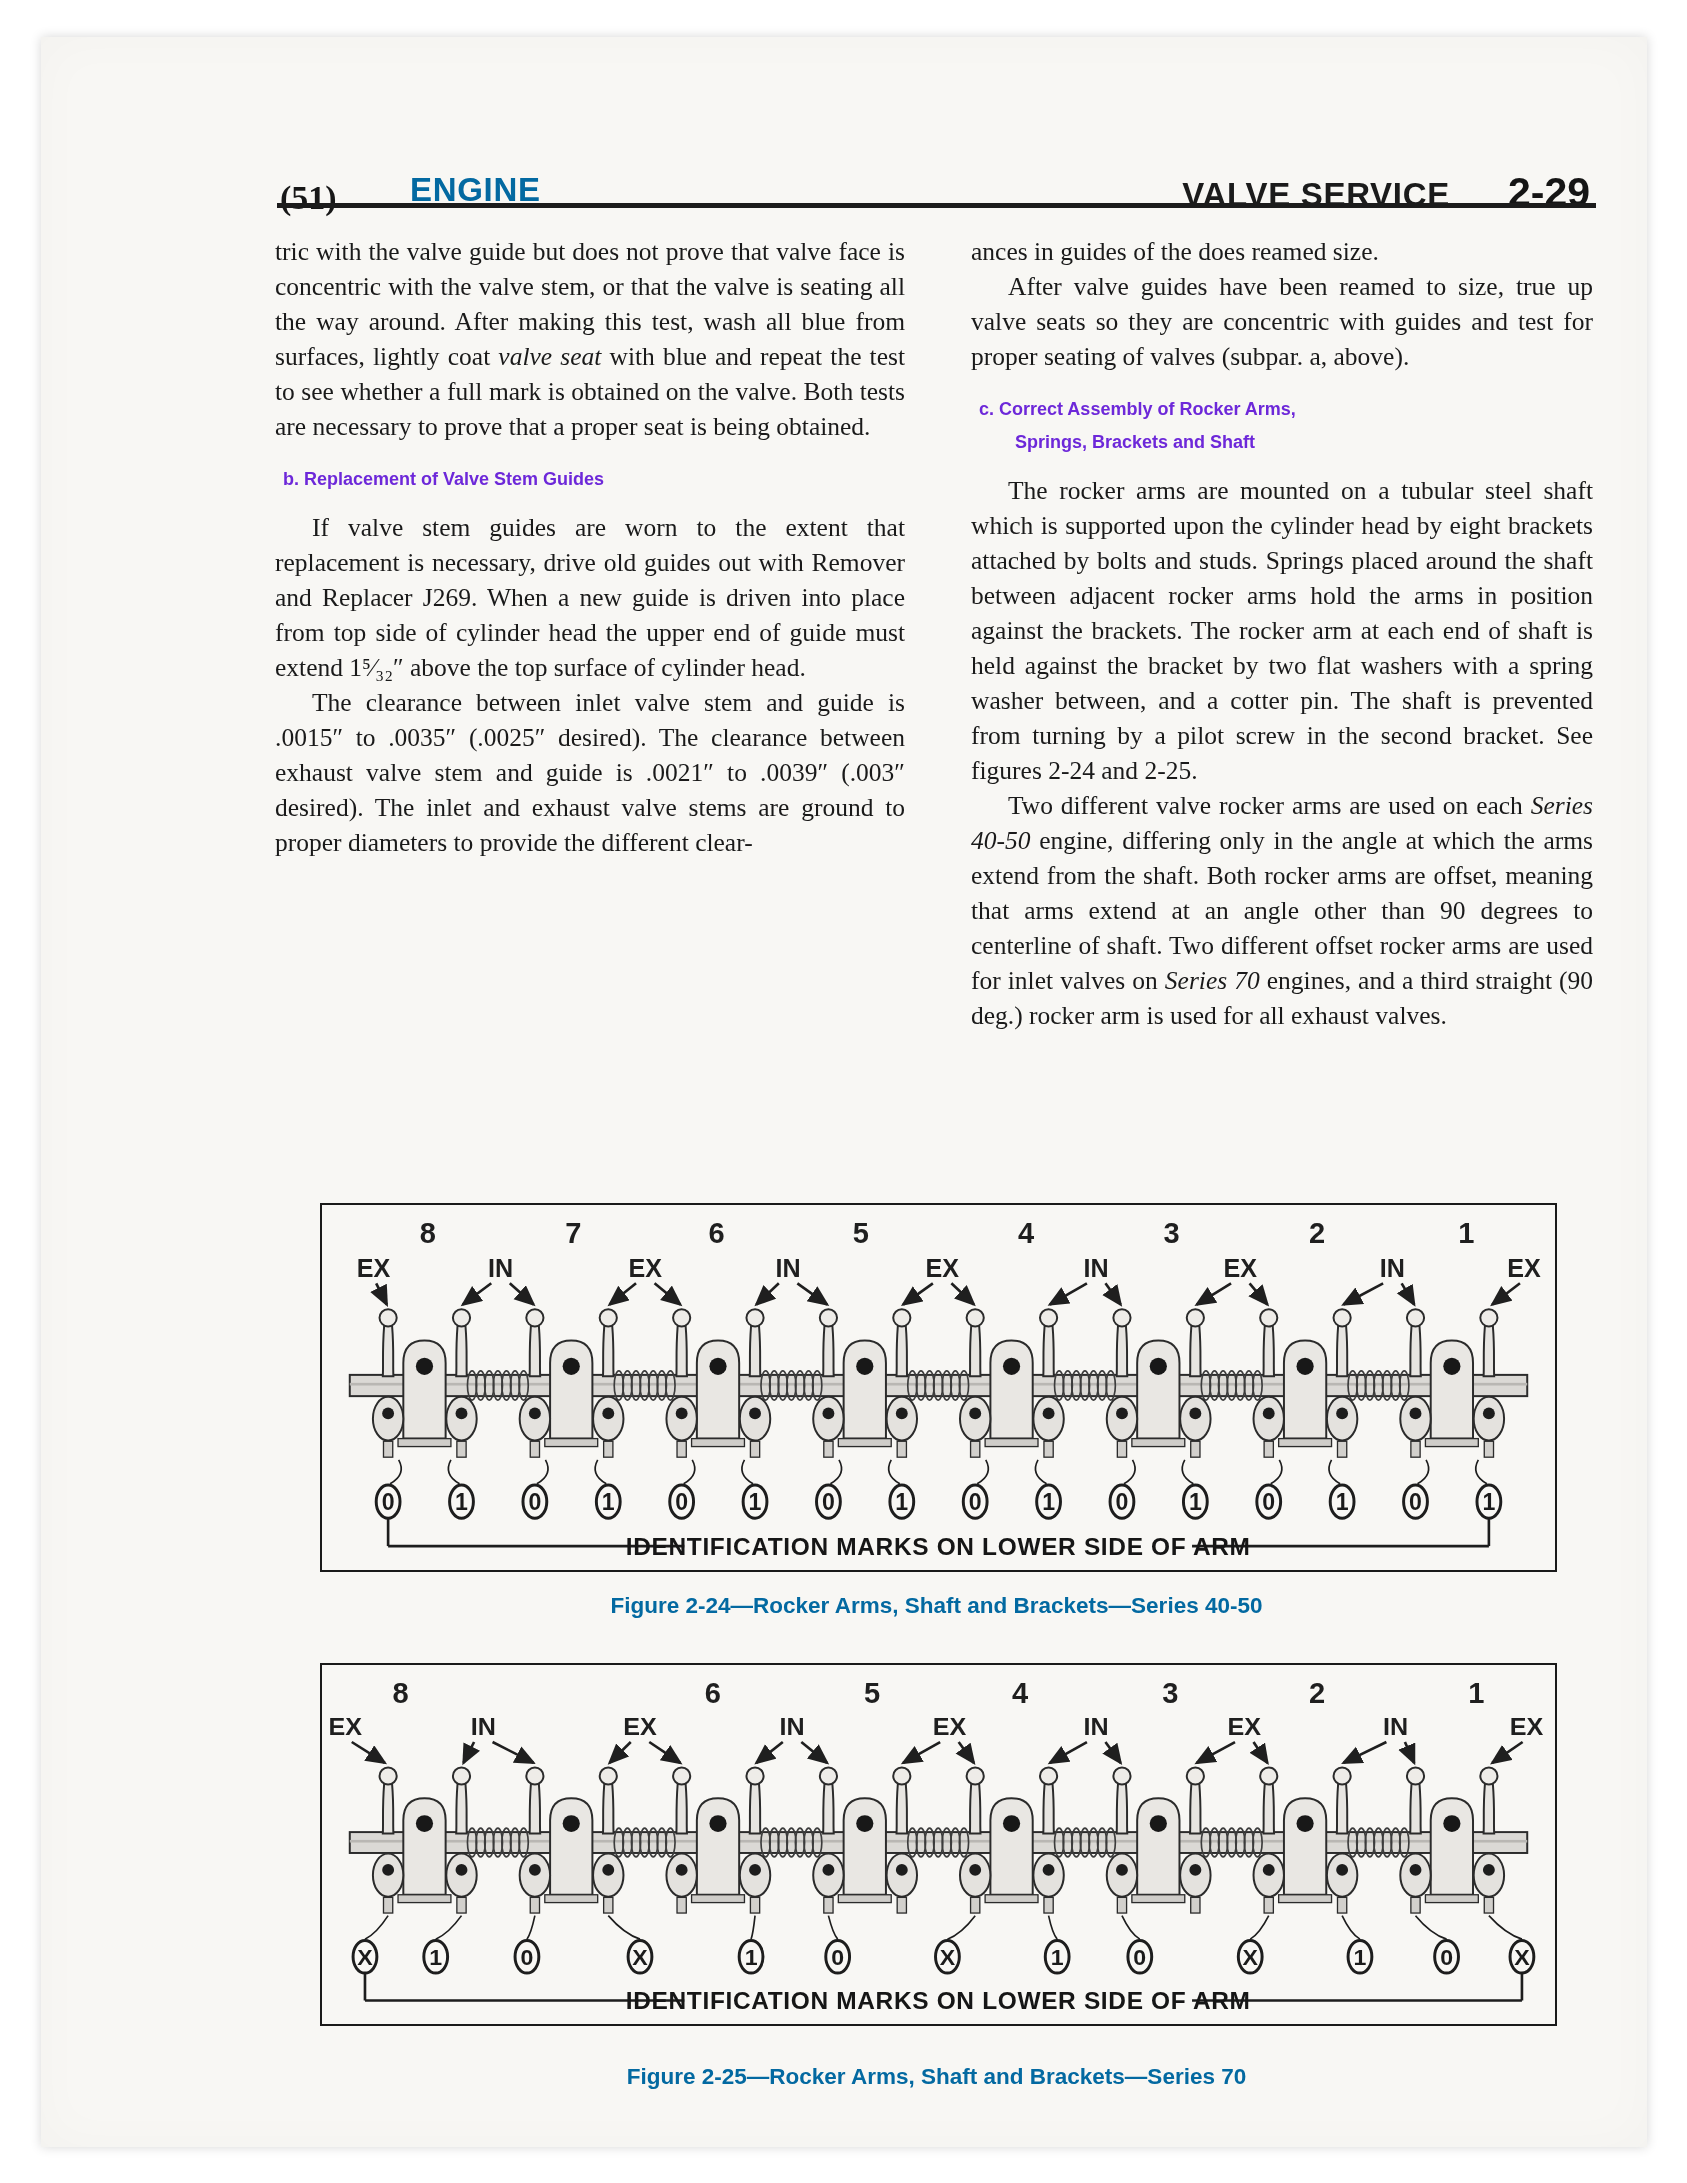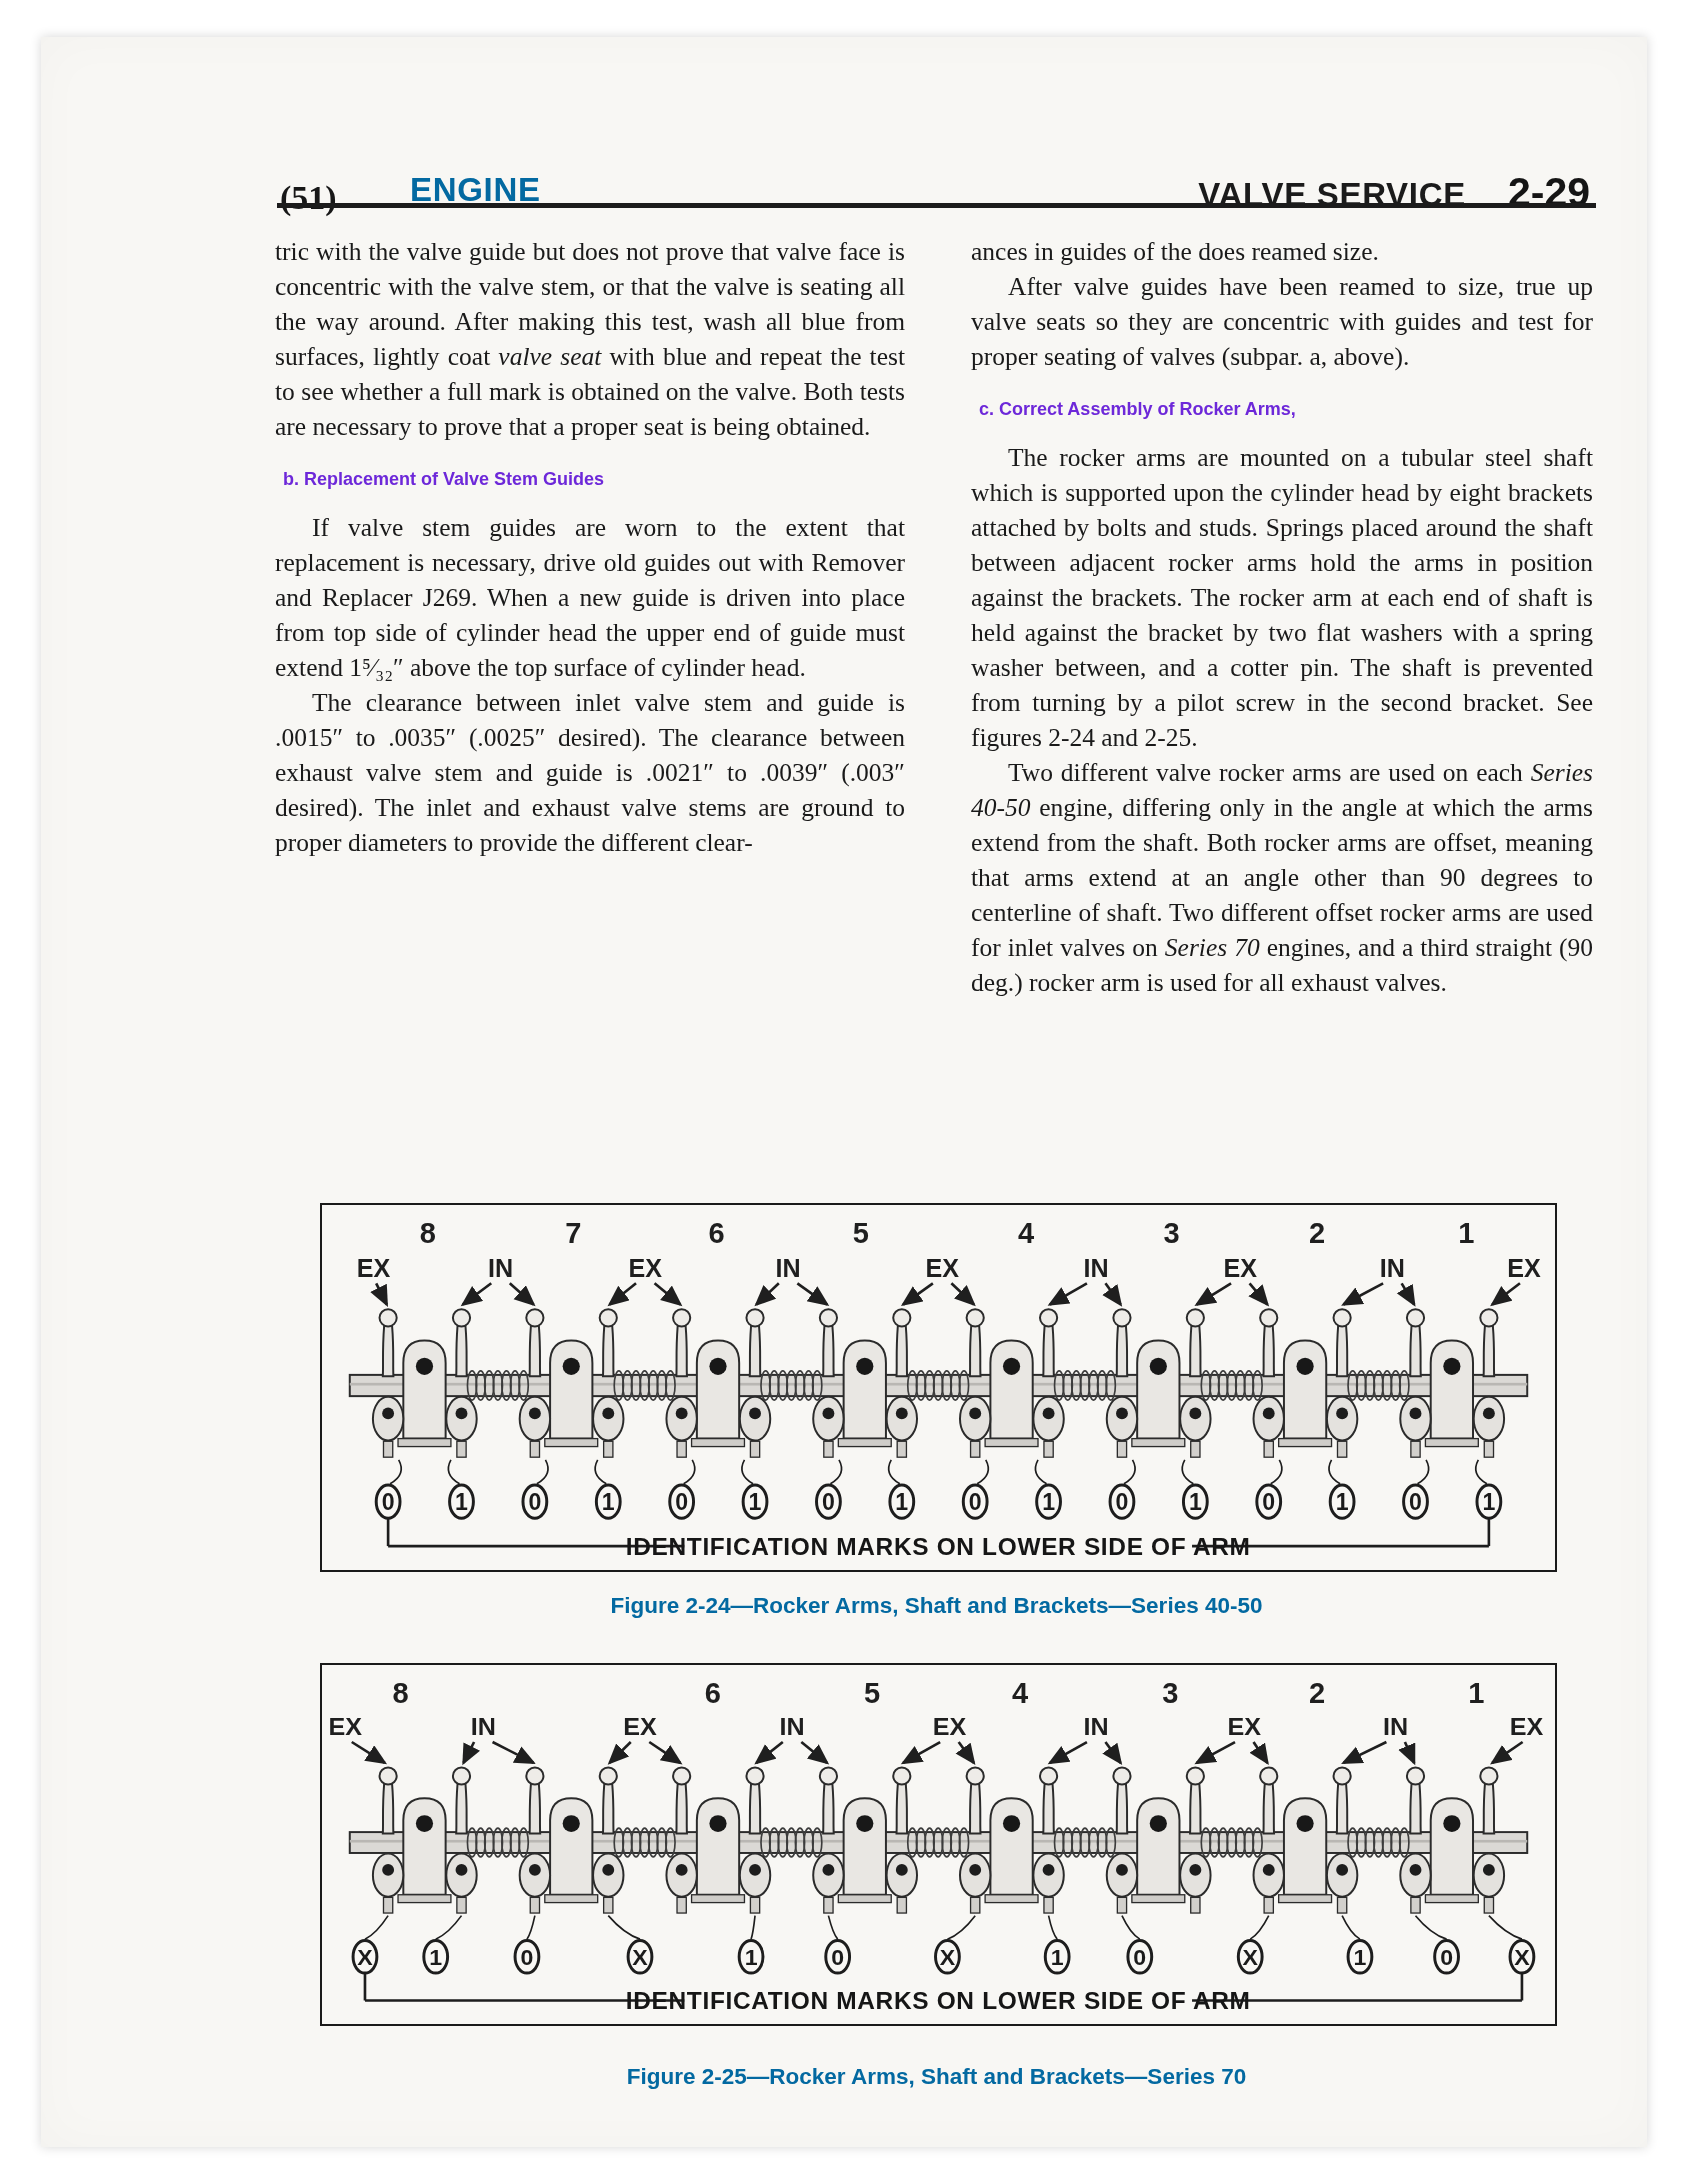--- a/index.html
+++ b/index.html
@@ -4,21 +4,21 @@
 <style>
   html,body{margin:0;padding:0;background:#ffffff;overflow:hidden;}
   body{width:1687px;height:2183px;position:relative;font-family:"Liberation Serif","DejaVu Serif",serif;}
   .paper{position:absolute;left:41px;top:37px;width:1606px;height:2110px;background:#f8f7f4;
          box-shadow:0 0 10.6px rgba(0,0,0,0.16), inset 0 0 53px rgba(0,0,0,0.025);}
   
   .pnum{position:absolute;left:239px;top:142px;font-weight:700;font-size:34px;color:#171717;}
   .sec{position:absolute;left:369px;top:134px;font-family:"Liberation Sans","DejaVu Sans",sans-serif;
        font-weight:700;font-size:33px;letter-spacing:0.7px;color:#0369a1;}
   .hdr-right{position:absolute;top:132px;left:1092px;width:457px;display:flex;justify-content:flex-end;
-       align-items:baseline;gap:42px;}
+       align-items:baseline;gap:58px;}
   .htitle{font-family:"Liberation Sans","DejaVu Sans",sans-serif;font-weight:700;font-size:33px;
        letter-spacing:0.7px;color:#1b1b1b;}
   .hcode{font-family:"Liberation Sans","DejaVu Sans",sans-serif;font-weight:700;font-size:41px;color:#151515;}
   .rule{position:absolute;left:236px;top:166px;width:1319px;height:5.3px;background:#1c1c1c;}
   
   .col{position:absolute;top:197px;color:#1a1a1a;}
   .col-left{left:234px;width:630px;}
   .col-right{left:930px;width:622px;}
   .col p{font-size:25.5px;line-height:35px;text-align:justify;margin:0;}
   p.ind{text-indent:37px;}
@@ -64,20 +64,21 @@
     <div class="subhead">b.  Replacement of Valve Stem Guides</div>
     <p class="ind"><span>If valve stem guides are worn to the extent that replacement is necessary, drive old guides out with Remover and Replacer J269. When a new guide is driven into place from top side of cylinder head the upper end of guide must extend 1⁵⁄₃₂″ above the top surface of cylinder head.</span></p>
     <p class="ind"><span>The clearance between inlet valve stem and guide is .0015″ to .0035″ (.0025″ desired). The clearance between exhaust valve stem and guide is .0021″ to .0039″ (.003″ desired). The inlet and exhaust valve stems are ground to proper diameters to provide the different clear-</span></p>
   </div>
 
   <div class="col col-right">
     <p><span>ances in guides of the does reamed size.</span></p>
     <p class="ind"><span>After valve guides have been reamed to size, true up valve seats so they are concentric with guides and test for proper seating of valves (subpar. a, above).</span></p>
     <div class="subhead">
       <span>c.  Correct Assembly of Rocker Arms,</span>
+      <span class="hang2">Springs, Brackets and Shaft</span>
     </div>
     <p class="ind"><span>The rocker arms are mounted on a tubular steel shaft which is supported upon the cylinder head by eight brackets attached by bolts and studs. Springs placed around the shaft between adjacent rocker arms hold the arms in position against the brackets. The rocker arm at each end of shaft is held against the bracket by two flat washers with a spring washer between, and a cotter pin. The shaft is prevented from turning by a pilot screw in the second bracket. See figures 2-24 and 2-25.</span></p>
     <p class="ind"><span>Two different valve rocker arms are used on each </span><span class="it">Series 40-50</span><span> engine, differing only in the angle at which the arms extend from the shaft. Both rocker arms are offset, meaning that arms extend at an angle other than 90 degrees to centerline of shaft. Two different offset rocker arms are used for inlet valves on </span><span class="it">Series 70</span><span> engines, and a third straight (90 deg.) rocker arm is used for all exhaust valves.</span></p>
   </div>
 
   <div class="figbox" id="fig24">
     <svg viewBox="0 0 1865 550" preserveAspectRatio="none">
       <defs>
         <marker id="ah" markerWidth="10" markerHeight="10" refX="7" refY="3.5" orient="auto">
           <path d="M0,0 L8,3.5 L0,7 Z" fill="#1f1f1f"></path>

